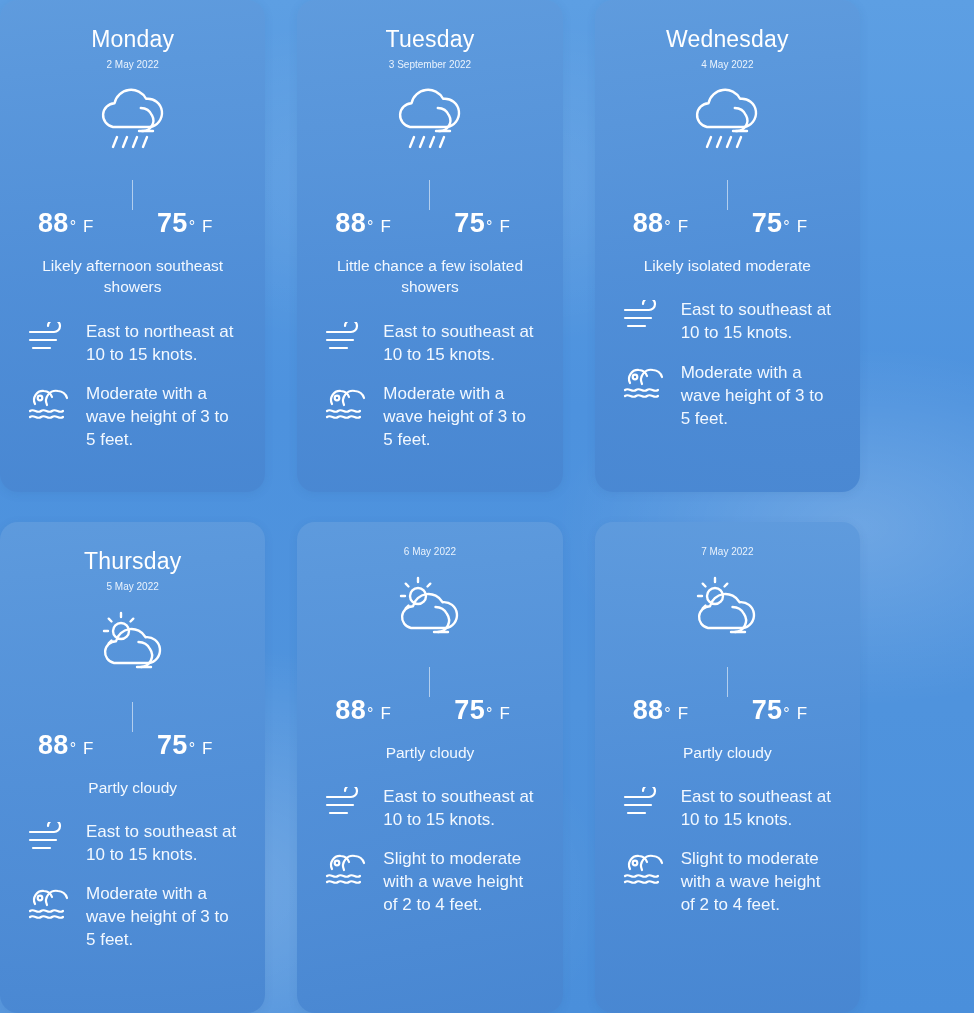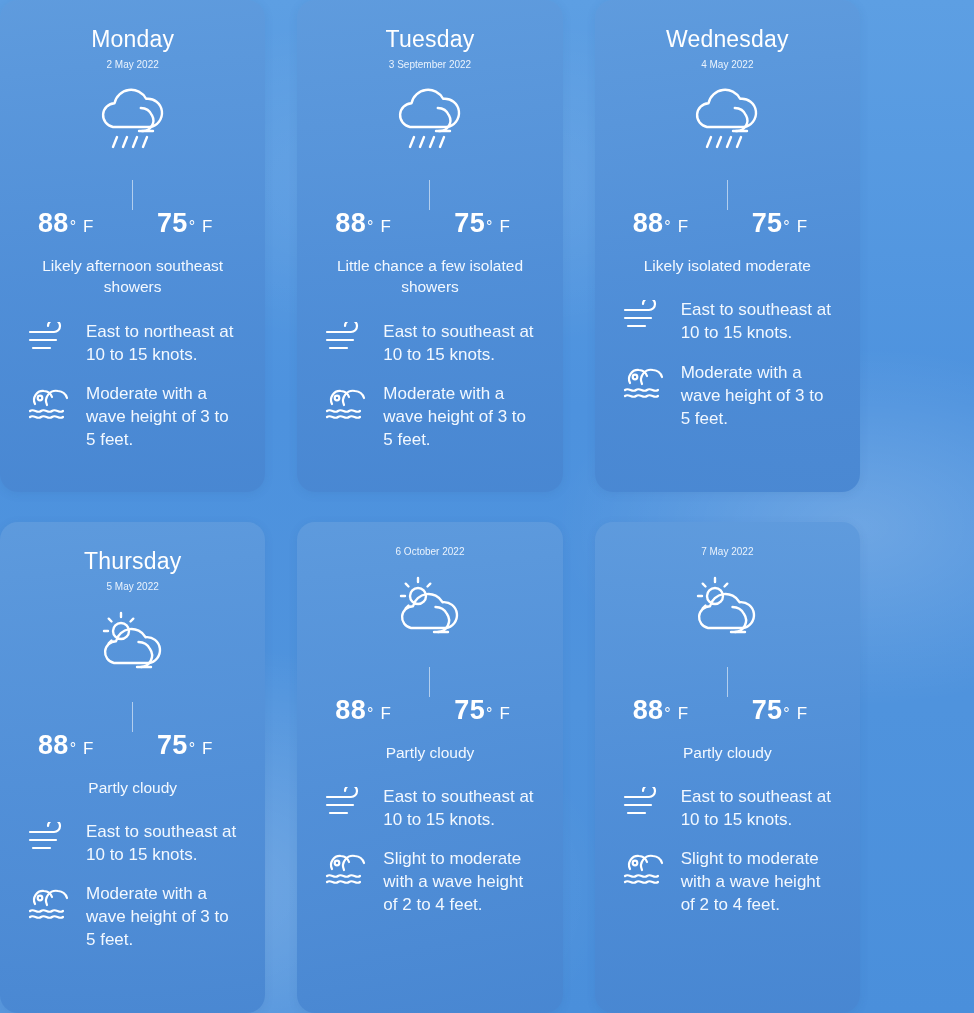--- a/index.html
+++ b/index.html
@@ -345,21 +345,21 @@
             <path d="M3 27 c4 -3 7 3 11 0 c4 -3 7 3 11 0 c4 -3 7 3 11 0"></path>
             <path d="M3 33 c4 -3 7 3 11 0 c4 -3 7 3 11 0 c4 -3 7 3 11 0"></path>
           </svg>
         </span>
         <span class="detail-text">Moderate with a wave height of 3 to 5 feet.</span>
       </div>
     </div>
   </div>
 
   <div class="card">
-    <div class="day-date">6 October 2022</div>
+    <div class="day-date">6 May 2022</div>
     <div class="wx-icon">
       <svg width="92" height="72" viewBox="0 0 92 72" fill="none" stroke="#ffffff" stroke-width="2.4" stroke-linecap="round" stroke-linejoin="round">
         <circle cx="34" cy="22" r="8"></circle>
         <path d="M34 8 v-4 M21 22 h-4 M24.5 12.5 l-2.8 -2.8 M43.5 12.5 l2.8 -2.8 M24.5 31.5 l-2.8 2.8"></path>
         <path d="M27 54 a11 11 0 0 1 2 -21.8 a16 16 0 0 1 29.5 -4 a12.5 12.5 0 0 1 3 25.8 z"></path>
         <path d="M54 58 a11.5 11.5 0 0 0 9 -18 a13 13 0 0 0 -11.5 -7"></path>
         <path d="M50 58 h14"></path>
       </svg>
     </div>
     <div class="temps">

